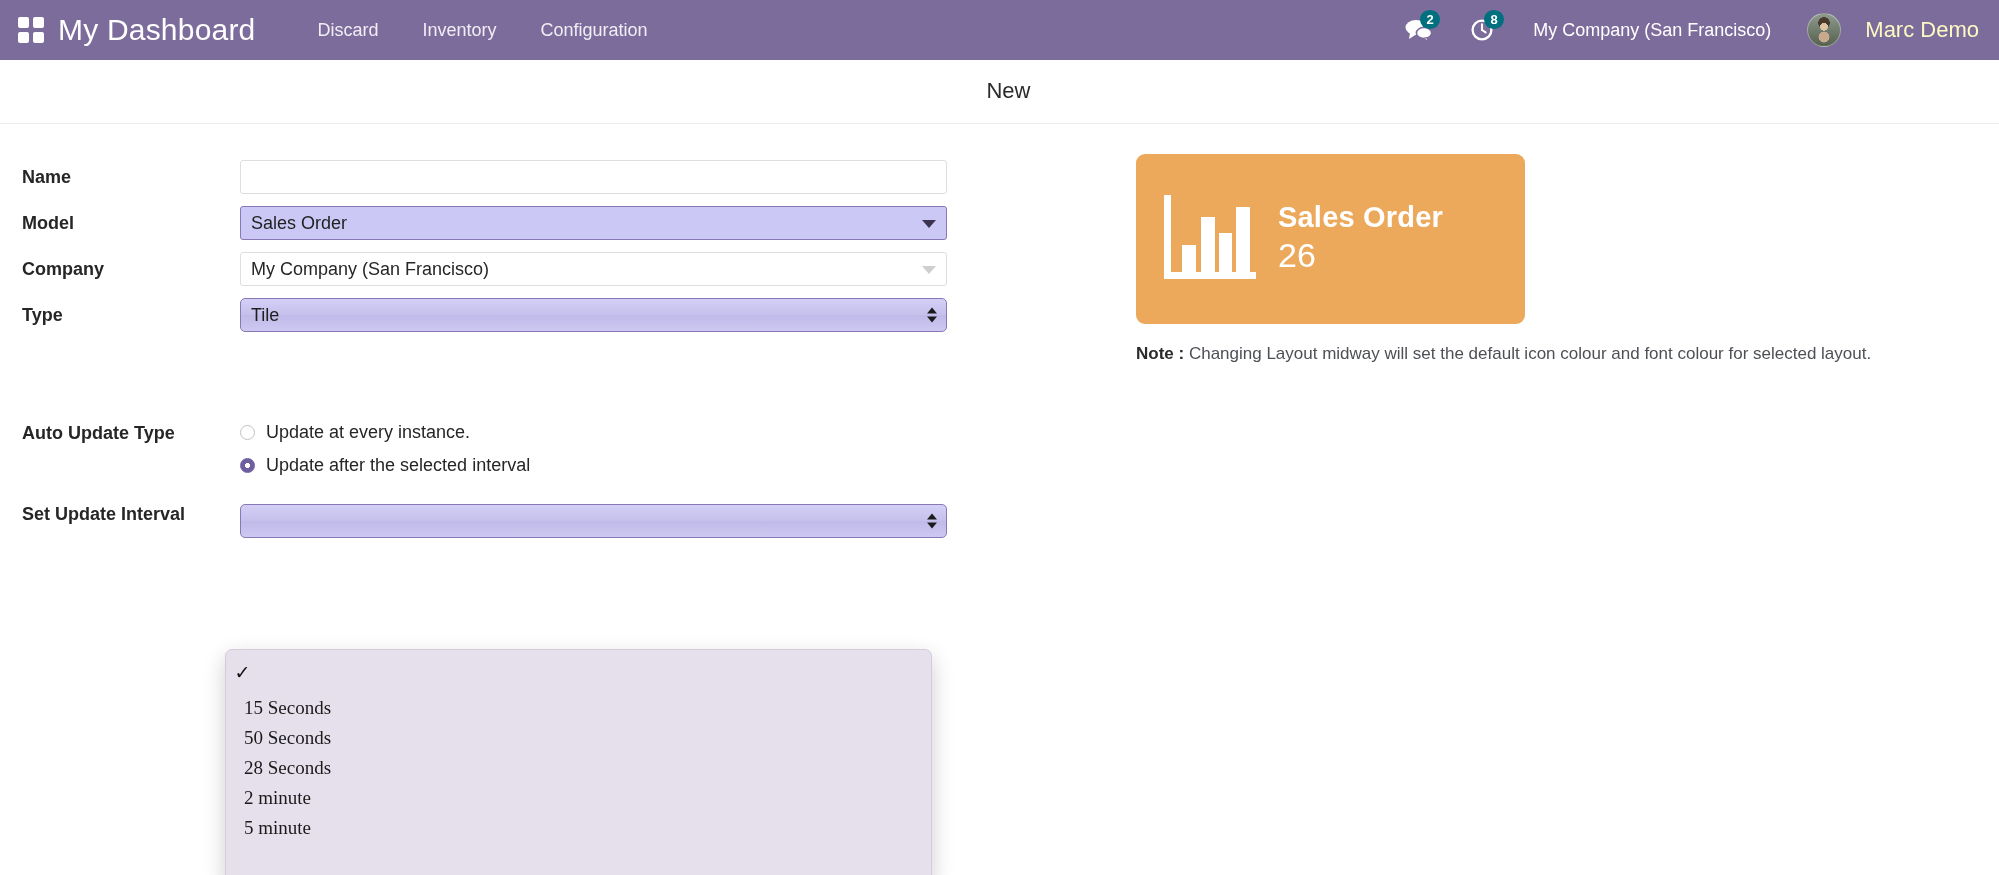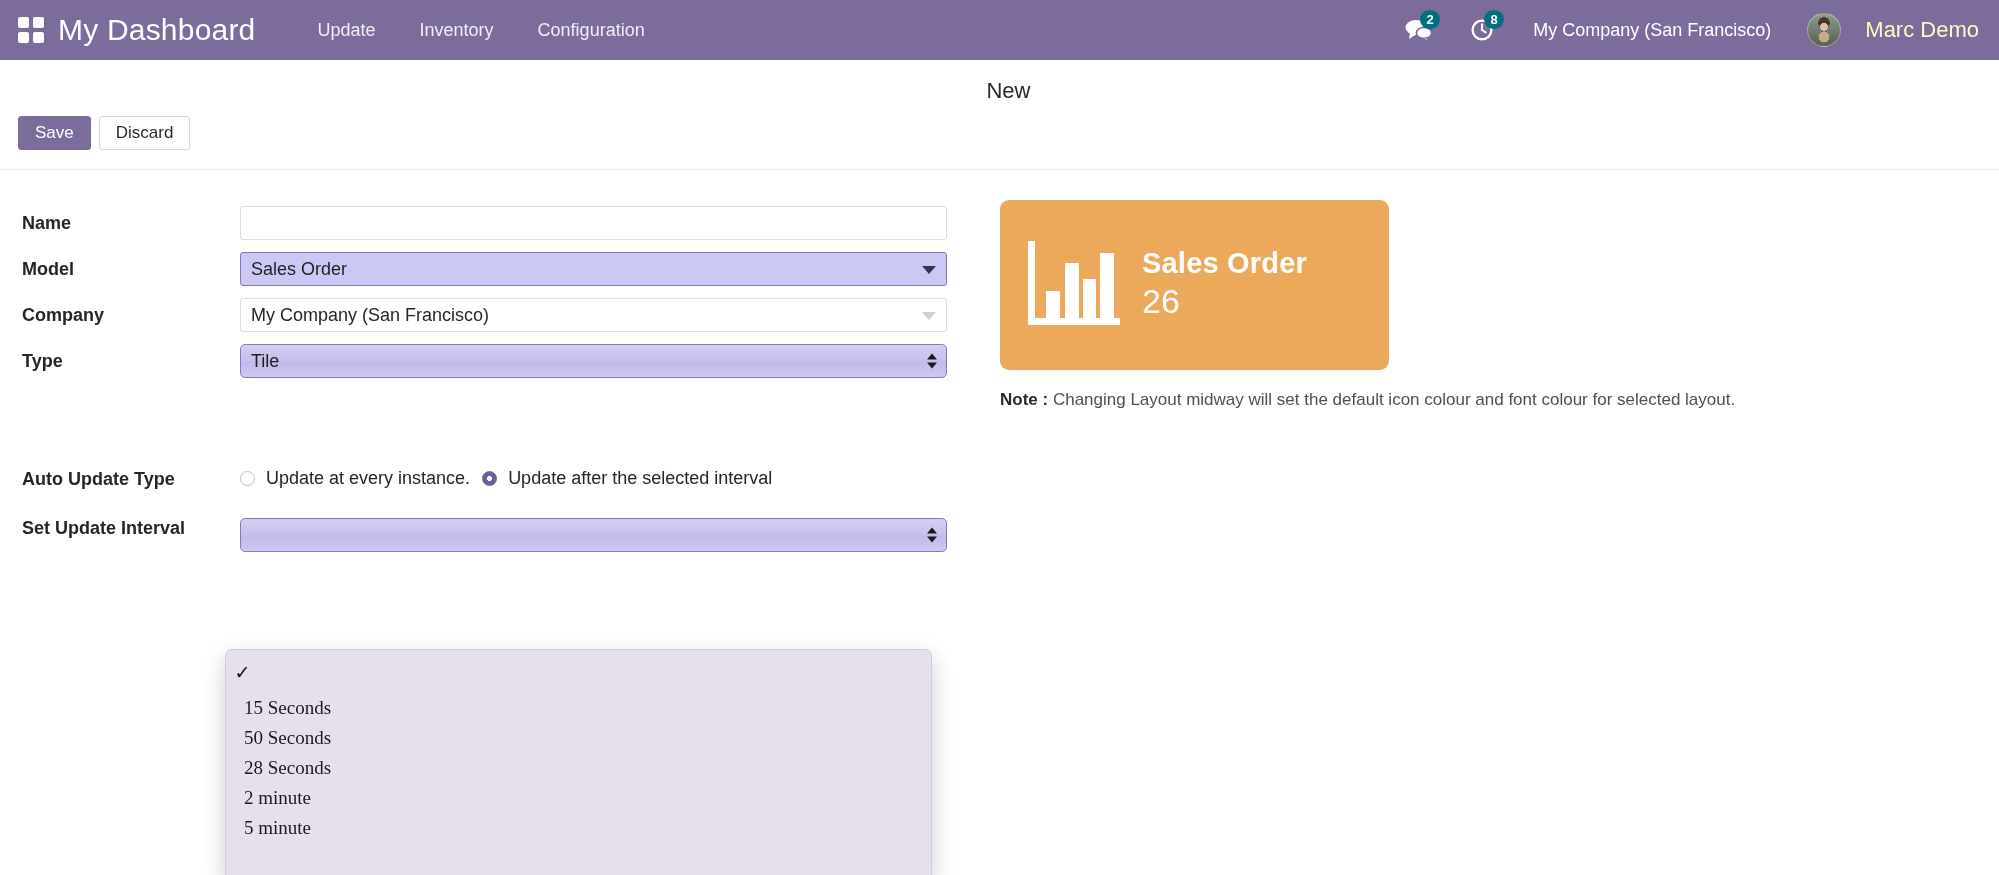--- a/index.html
+++ b/index.html
@@ -138,21 +138,21 @@
   }
   #sheet-divider {
     margin-top: 19px;
     border-top: 1px solid #ebebeb;
   }
 
   #form-body {
     display: flex;
     padding: 30px 0 0 0;
   }
-  #form-left { width: 1000px; padding-left: 22px; position: relative; }
+  #form-left { width: 1136px; padding-left: 22px; position: relative; }
   #form-right { flex: 1; padding-left: 0; }
 
   .field-row {
     display: flex;
     align-items: center;
     height: 46px;
   }
   .field-label {
     width: 218px;
     font-size: 18px;
@@ -320,21 +320,21 @@
     border-top-right-radius: 4px;
   }
 
   #tab-panel { padding-top: 26px; }
   .radio-row { display: flex; align-items: flex-start; }
   .radio-label-col {
     width: 218px; flex: 0 0 218px;
     font-size: 18px; font-weight: 700; color: #262626;
     padding-top: 1px;
   }
-  .radio-options { display: flex; flex-direction: row; gap: 12px; }
+  .radio-options { display: flex; flex-direction: column; gap: 12px; }
   .radio-opt { display: flex; align-items: center; cursor: pointer; }
   .radio-dot {
     width: 15px; height: 15px;
     border-radius: 50%;
     border: 1px solid #c2c2c6;
     background: #ffffff;
     margin-right: 11px;
     flex: 0 0 15px;
   }
   .radio-dot.checked {
@@ -395,21 +395,21 @@
 
   <div id="apps-grid-icon">
     <i></i>
     <i></i>
     <i></i>
     <i></i>
   </div>
 
   <div id="brand-title">My Dashboard</div>
 
-  <div class="nav-menu-item">Update</div>
+  <div class="nav-menu-item">Discard</div>
   <div class="nav-menu-item">Inventory</div>
   <div class="nav-menu-item">Configuration</div>
 
   <div id="navbar-right">
 
     <div class="nav-icon-wrap">
       <svg width="28" height="22" viewBox="0 0 28 22">
         <ellipse cx="11" cy="8.5" rx="10.5" ry="7.5" fill="#ffffff"></ellipse>
         <path d="M5 14 L4 20 L11 15.5 Z" fill="#ffffff"></path>
         <ellipse cx="19" cy="14" rx="7.6" ry="5.6" fill="#ffffff" stroke="#7c6c9b" stroke-width="1.6"></ellipse>
@@ -434,24 +434,20 @@
       <span id="user-name">Marc Demo</span>
     </div>
 
   </div>
 </div>
 
 <div id="sheet">
 
   <div id="breadcrumb">New</div>
 
-  <div id="control-panel-buttons">
-    <button id="save-button">Save</button>
-    <button id="discard-button">Discard</button>
-  </div>
 
   <div id="sheet-divider"></div>
 
   <div id="form-body">
 
     <div id="form-left">
 
       <div class="field-row">
         <div class="field-label">Name</div>
         <div class="field-control">

